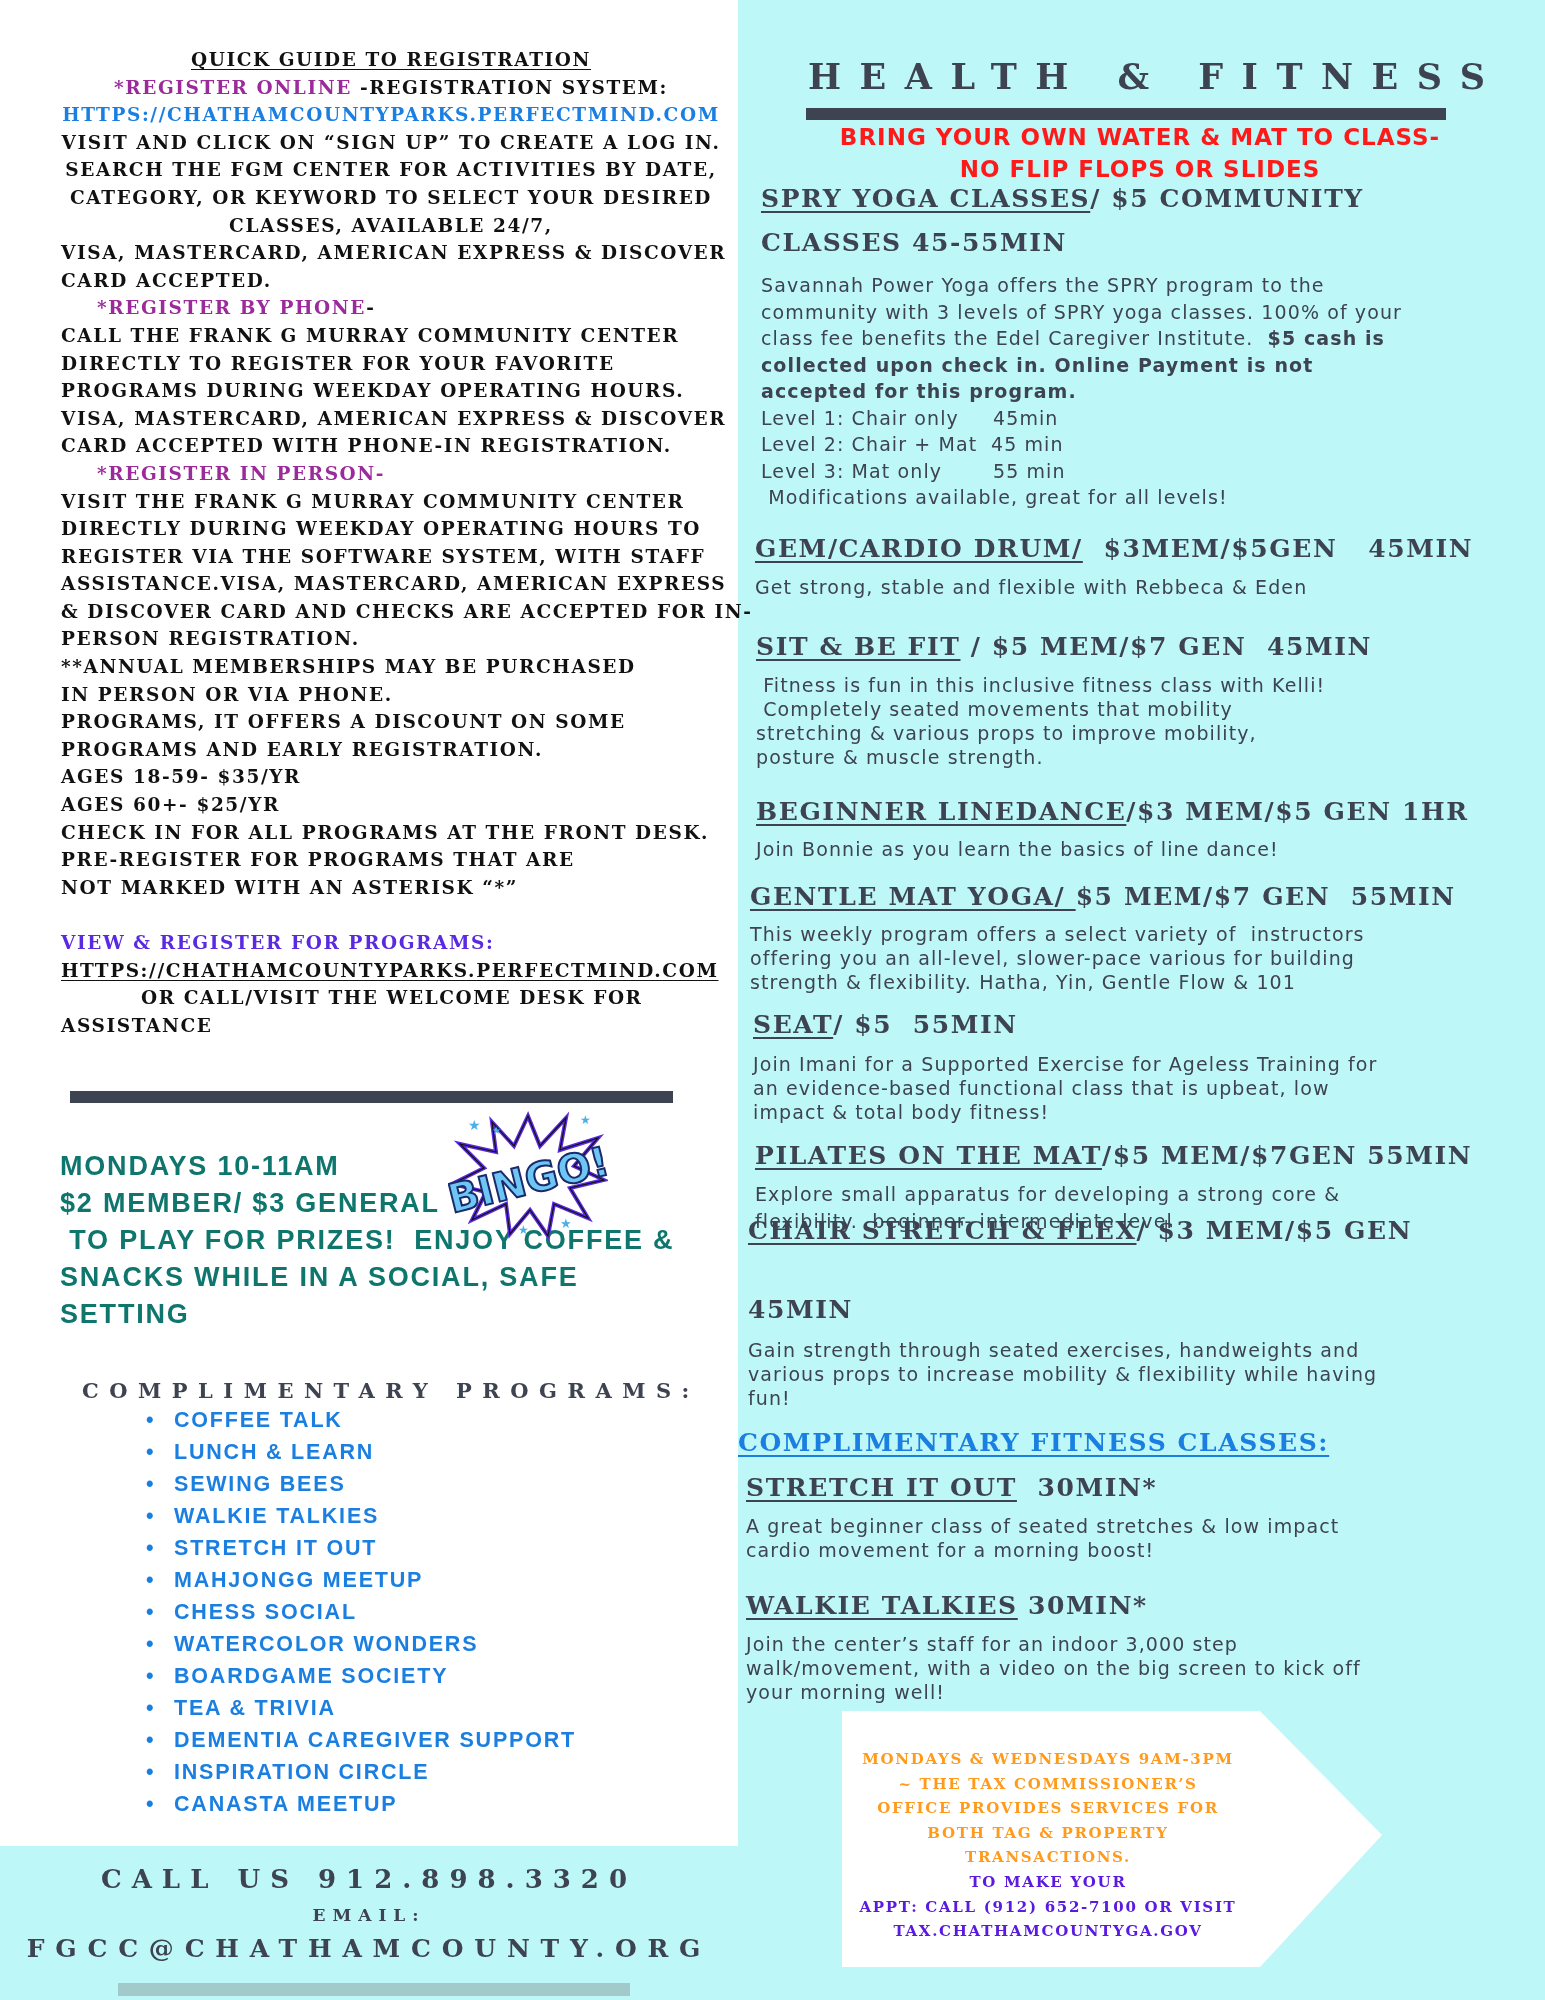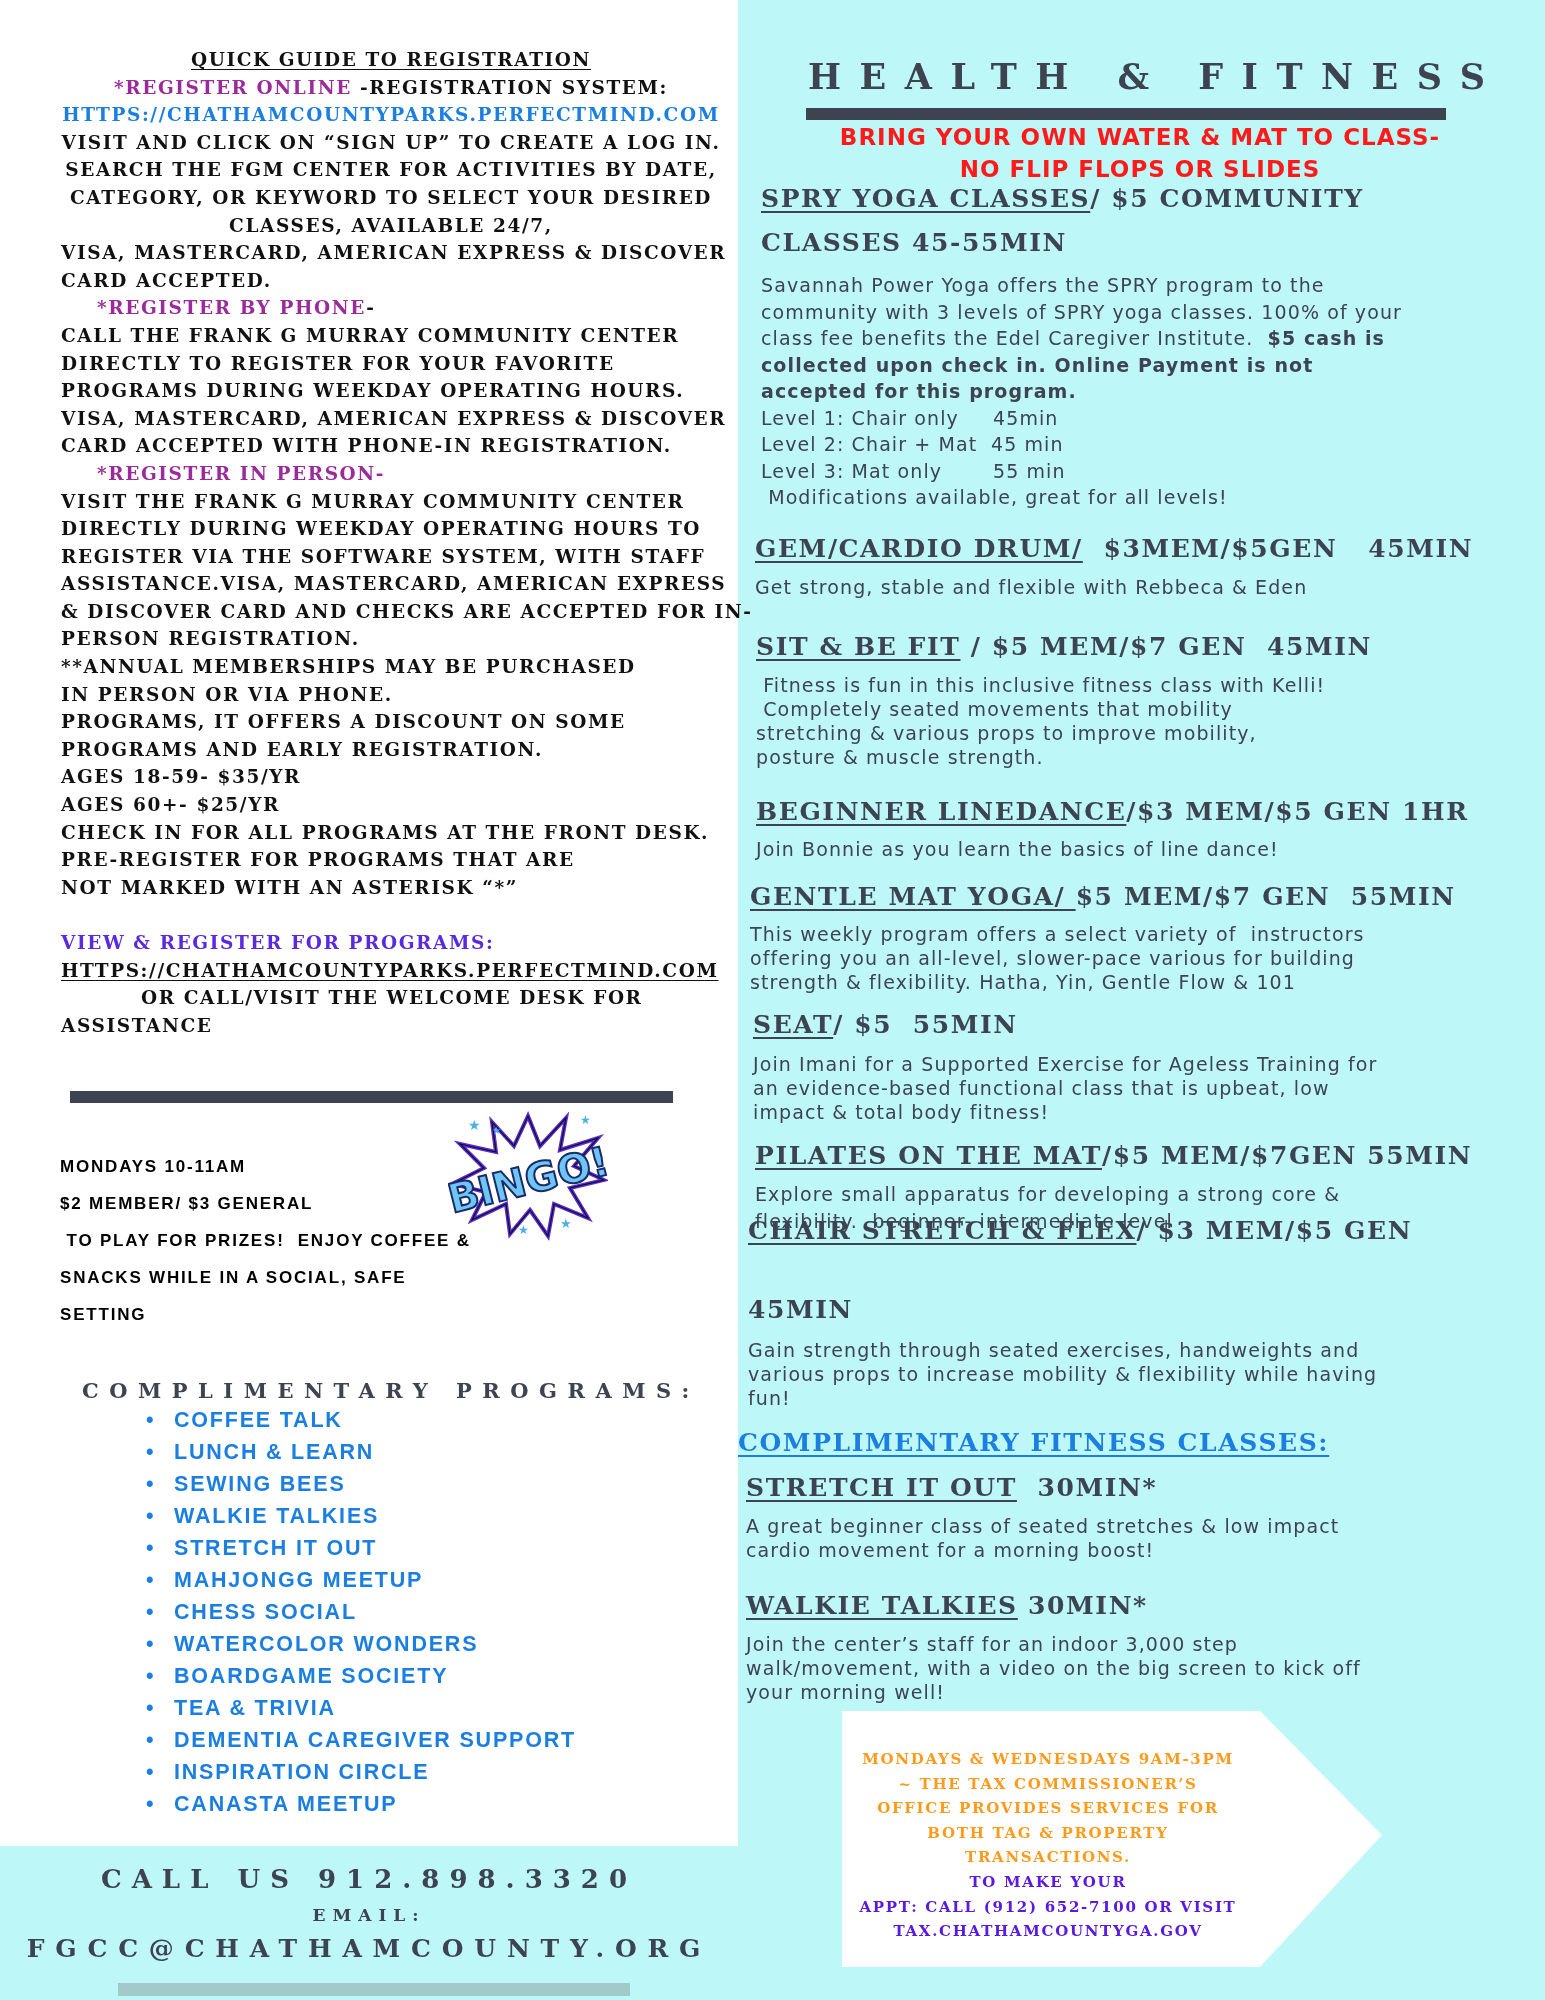--- a/index.html
+++ b/index.html
@@ -12,21 +12,21 @@
   .guide .line { white-space:nowrap; }
   .guide .center { text-align:center; }
   .purple { color:#9b2a9a; }
   .blue-link { color:#1a7fe0; }
   .violet { color:#5a2ae0; }
   .uline { text-decoration:underline; text-underline-offset:3px; }
   .indent1 { padding-left:36px; }
 
   .divider-left { position:absolute; left:70px; top:1091px; width:603px; height:12px; background:#3d4350; }
 
-  .bingo-text { position:absolute; left:60px; top:1148px; width:660px; font-family:"Liberation Sans", sans-serif; font-weight:bold; font-size:17px; line-height:37px; color:#000000; letter-spacing:1.8px; text-transform:uppercase; }
+  .bingo-text { position:absolute; left:60px; top:1148px; width:660px; font-family:"Liberation Sans", sans-serif; font-weight:bold; font-size:27px; line-height:37px; color:#0f766e; letter-spacing:1.8px; text-transform:uppercase; }
   .bingo-text .line { white-space:nowrap; }
   .bingo-art { position:absolute; left:448px; top:1108px; width:160px; height:135px; }
 
   .comp-heading { position:absolute; left:82px; top:1378px; font-family:"DejaVu Serif", serif; font-weight:bold; font-size:21px; letter-spacing:10.5px; color:#3d4350; white-space:nowrap; }
   .comp-list { position:absolute; left:118px; top:1404px; margin:0; padding:0; list-style:none; }
   .comp-list li { position:relative; font-family:"Liberation Sans", sans-serif; font-weight:bold; font-size:21.5px; letter-spacing:1.8px; color:#1a7fe0; height:32px; line-height:32px; padding-left:56px; white-space:nowrap; }
   .comp-list li .bullet { position:absolute; left:28px; top:0; }
 
   .footer { position:absolute; left:0; top:1846px; width:738px; height:154px; }
   .call-us { position:absolute; left:0; width:738px; top:18px; text-align:center; font-family:"DejaVu Serif", serif; font-weight:bold; font-size:26px; letter-spacing:10px; color:#3d4350; }

